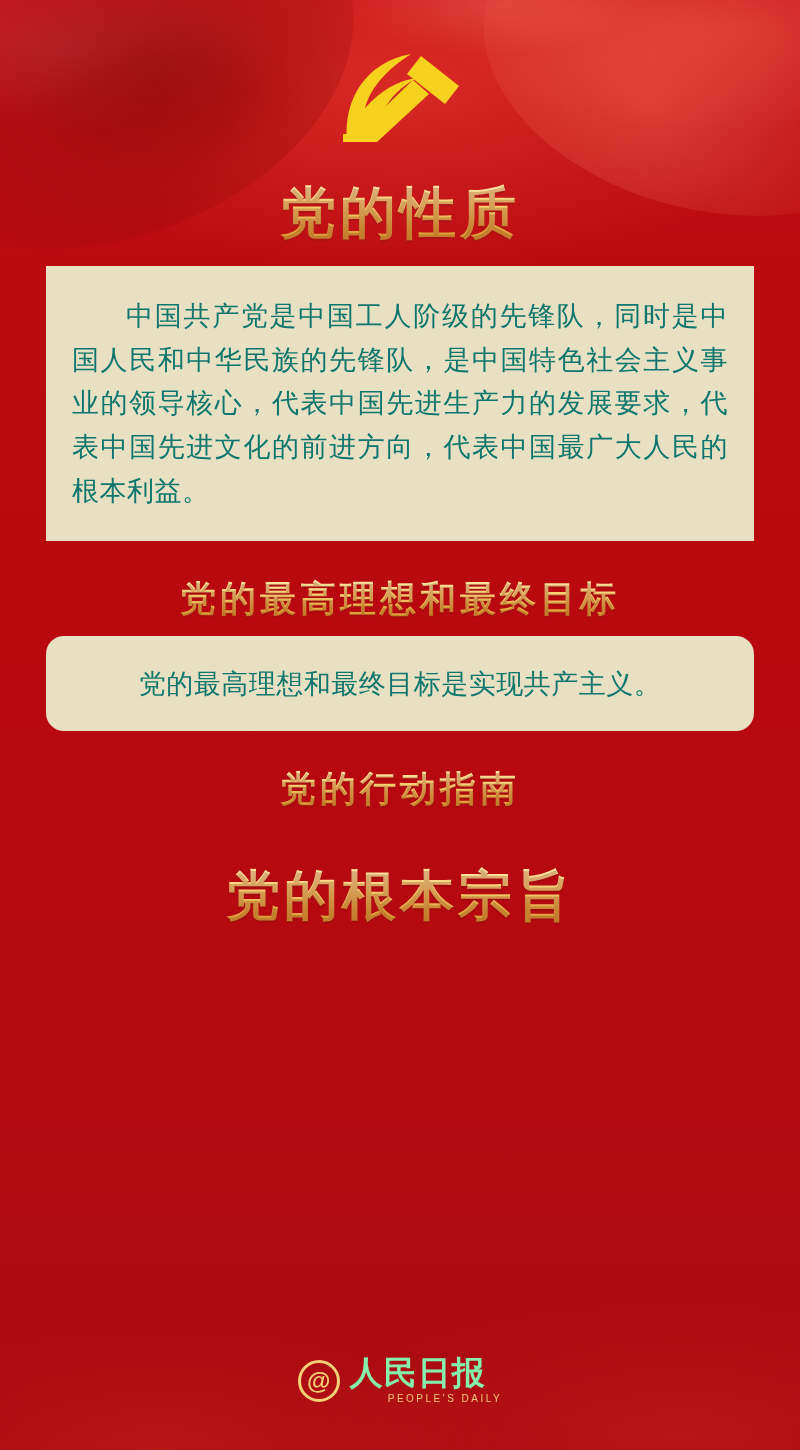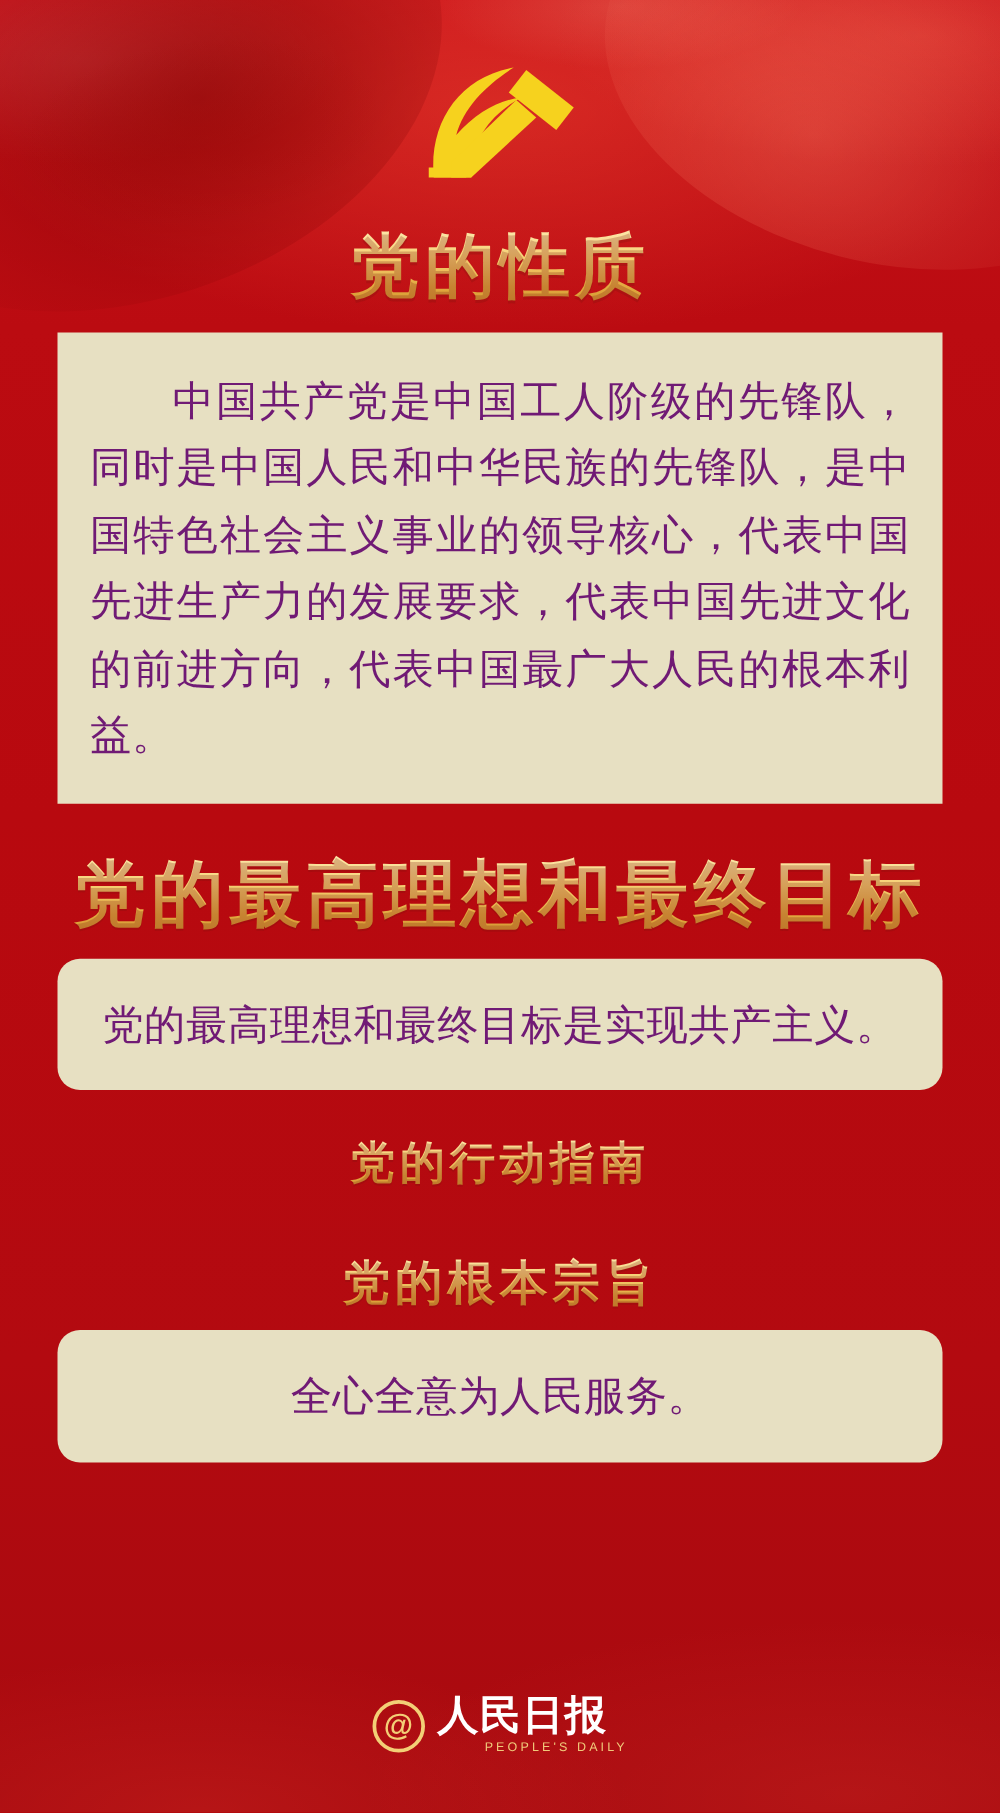--- a/index.html
+++ b/index.html
@@ -97,31 +97,31 @@
     font-weight: bold;
     letter-spacing: 4px;
     background: linear-gradient(180deg, #ffe9a8 0%, #f7d076 36%, #e8b košt 0%, #e3ae49 62%, #cf9330 100%);
     background: linear-gradient(180deg, #fff0bd 0%, #f6cf72 40%, #e2a93f 70%, #cd8f2c 100%);
     -webkit-background-clip: text;
     background-clip: text;
     color: transparent;
     text-shadow: 0 2px 0 rgba(120,20,10,0.25);
   }
   .t1 { font-size: 56px; margin: 18px 0 14px; }
-  .t2 { font-size: 58px; margin: 34px 0 12px; }
+  .t2 { font-size: 36px; margin: 34px 0 12px; }
   .t3 { font-size: 36px; margin: 34px 0 12px; }
-  .t4 { font-size: 38px; margin: 34px 0 12px; }
+  .t4 { font-size: 54px; margin: 34px 0 12px; }
 
   
   .panel {
     width: 100%;
     box-sizing: border-box;
     background: #e7e0c2;
-    color: #701a75;
-    font-size: 33px;
+    color: #0f766e;
+    font-size: 27px;
     line-height: 1.62;
     letter-spacing: 0.5px;
     padding: 28px 26px;
     text-align: justify;
     font-family: "DejaVu Sans", "Liberation Sans", sans-serif;
   }
   .panel.indent { text-indent: 2em; }
   .panel.center {
     text-align: center;
     text-indent: 0;
@@ -153,21 +153,21 @@
   }
   .logo-text {
     display: flex;
     flex-direction: column;
     line-height: 1;
   }
   .logo-cn {
     font-family: "Liberation Serif", "DejaVu Serif", serif;
     font-size: 33px;
     font-weight: bold;
-    color: #ffffff;
+    color: #86efac;
     letter-spacing: 1px;
   }
   .logo-en {
     font-size: 10px;
     color: #f0c97a;
     letter-spacing: 2.5px;
     margin-top: 4px;
     margin-left: 38px;
   }
 </style>
@@ -199,21 +199,20 @@
 
   <h1 class="section-title t1">党的性质</h1>
   <div class="panel indent">中国共产党是中国工人阶级的先锋队，同时是中国人民和中华民族的先锋队，是中国特色社会主义事业的领导核心，代表中国先进生产力的发展要求，代表中国先进文化的前进方向，代表中国最广大人民的根本利益。</div>
 
   <h1 class="section-title t2">党的最高理想和最终目标</h1>
   <div class="panel center">党的最高理想和最终目标是实现共产主义。</div>
 
   <h1 class="section-title t3">党的行动指南</h1>
 
   <h1 class="section-title t4">党的根本宗旨</h1>
-  <div class="panel center">全心全意为人民服务。</div>
 
   <div class="footer">
     <div class="logo-mark">@</div>
     <div class="logo-text">
       <span class="logo-cn">人民日报</span>
       <span class="logo-en">PEOPLE'S DAILY</span>
     </div>
   </div>
 
 </div>

